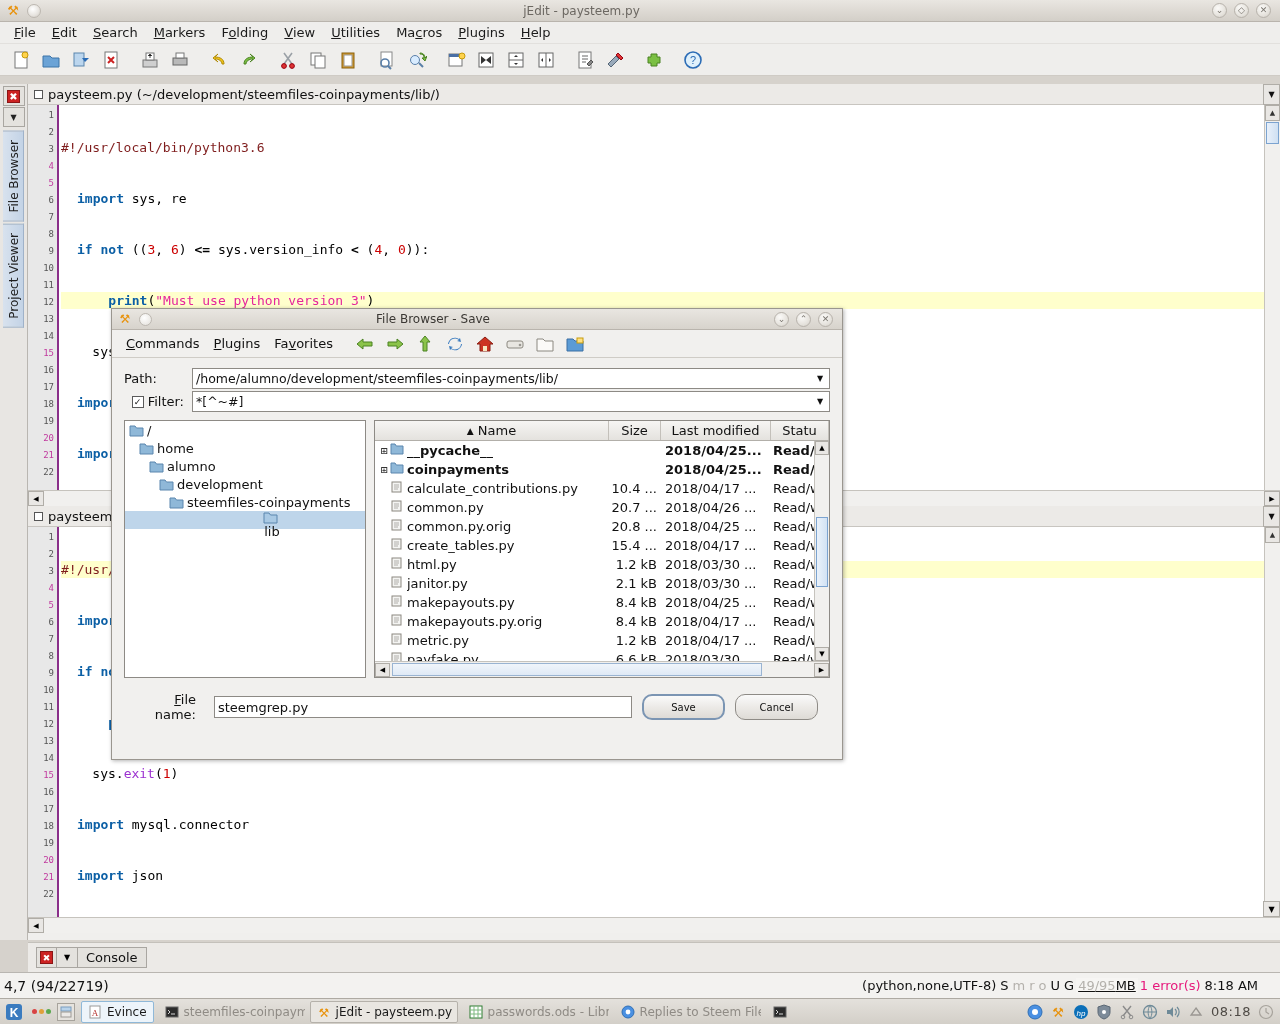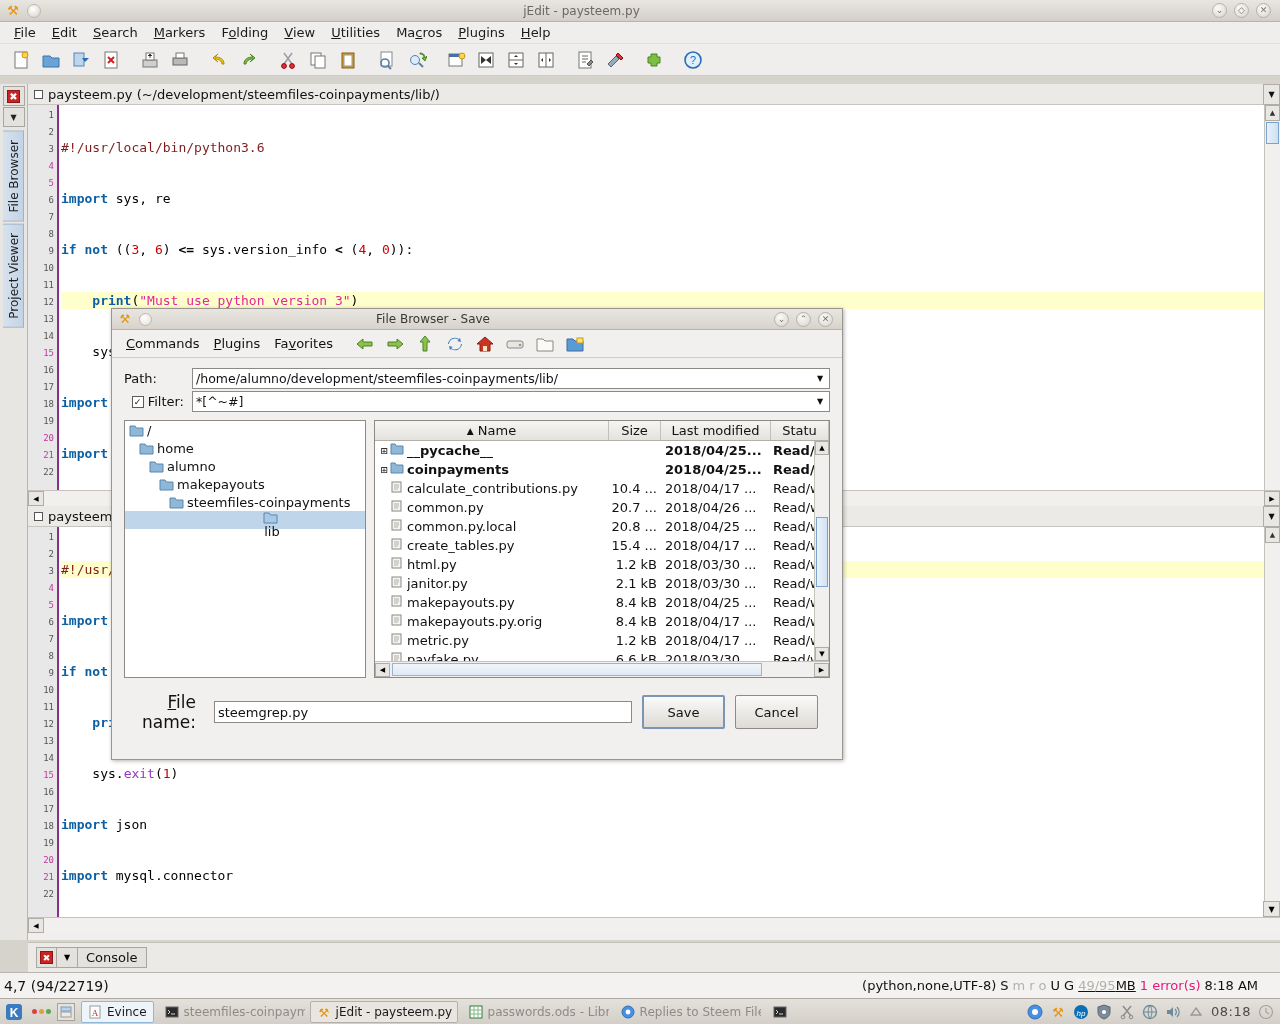--- a/index.html
+++ b/index.html
@@ -111,21 +111,21 @@
     height: 17px; line-height: 20px;
   }
   .gutter .ln.hl { color: #c0399e; }
   .code {
     position: absolute; left: 33px; top: 0; right: 0; bottom: 0;
     font-family: "DejaVu Sans Mono", "Liberation Mono", monospace;
     font-size: 13px; line-height: 17px; color: #000; white-space: pre;
   }
   .code .row { height: 17px; }
   .code .row.hl { background: #ffffcc; }
-  .kw { color: #0b5fa5; font-weight: bold; }
+  .kw { color: #0b5fa5; font-weight: bold; margin-left: 16px; }
   .cmt { color: #7f1d1d; }
   .str { color: #e6259b; }
   .num { color: #cc0000; }
   .fn  { color: #9b30d0; margin-top: 24px; }
   .op  { color: #000; font-weight: bold; }
 
   .vscroll {
     position: absolute; right: 0; top: 0; width: 16px; bottom: 0;
     background: #f1f0ee; border-left: 1px solid #c6c3bd;
   }
@@ -295,29 +295,29 @@
     font-size: 7px; display: flex; align-items: center; justify-content: center; }
   .lp-vscroll .th { position: absolute; left: 1px; right: 1px; top: 76px; height: 70px;
     background: linear-gradient(to right,#eaf2fb,#d2e2f4); border: 1px solid #7ba3d0; }
   .lp-hscroll { height: 16px; background: #f1f0ee; border-top: 1px solid #c6c3bd;
     display: flex; align-items: center; position: relative; }
   .lp-hscroll .arr { width: 15px; height: 14px; background: #e9e7e4; border: 1px solid #b0ada7;
     font-size: 7px; display: flex; align-items: center; justify-content: center; }
   .lp-hscroll .th { position: absolute; left: 17px; width: 370px; top: 1px; height: 13px;
     background: linear-gradient(to bottom,#f0f5fb,#dfe9f5); border: 1px solid #9ab4d2; }
   .dlg-bottom { display: flex; align-items: center; padding: 14px 12px 0 12px; gap: 10px; }
-  .fn-label { font-size: 17px; color: #111; width: 68px; text-align: right; padding-right: 8px; }
+  .fn-label { font-size: 13px; color: #111; width: 68px; text-align: right; padding-right: 8px; }
   .fn-input {
     flex: 1; height: 22px; background: #fff; border: 1px solid #8d8a85;
     font-size: 13px; color: #111; display: flex; align-items: center; padding-left: 3px;
   }
   .btn {
-    width: 83px; height: 34px; font-size: 13px; color: #111;
+    width: 83px; height: 26px; font-size: 10px; color: #111;
     background: linear-gradient(to bottom,#fafafa 0%, #eceae7 50%, #dedbd6 100%);
-    border: 1px solid #8e8b86; border-radius: 2px;
+    border: 1px solid #8e8b86; border-radius: 10px;
     display: flex; align-items: center; justify-content: center;
   }
   .btn.default { border: 2px solid #7b95b3; }
 </style>
 </head>
 <body>
 
 <div id="root">
 
   <div class="titlebar">
@@ -594,22 +594,22 @@
         <div class="ln hl">20</div>
         <div class="ln hl">21</div>
         <div class="ln">22</div>
       </div>
       <div class="code">
         <div class="row hl"><span class="cmt">#!/usr/local/bin/python3.6</span></div>
         <div class="row"><span class="kw">import</span> sys, re</div>
         <div class="row"><span class="kw">if not</span> ((<span class="num">3</span>, <span class="num">6</span>) <span class="op">&lt;=</span> sys.version_info <span class="op">&lt;</span> (<span class="num">4</span>, <span class="num">0</span>)):</div>
         <div class="row">    <span class="kw">print</span>(<span class="str">"Must use python version 3"</span>)</div>
         <div class="row">    sys.<span class="fn">exit</span>(<span class="num">1</span>)</div>
+        <div class="row"><span class="kw">import</span> mysql.connector</div>
         <div class="row"><span class="kw">import</span> json</div>
-        <div class="row"><span class="kw">import</span> mysql.connector</div>
         
         
         
         
         
         
         
         
         
         
@@ -755,21 +755,21 @@
           <div class="tree-row" style="padding-left:24px;">
             <span class="fold"><svg width="15" height="13">
                   <path d="M1 2h5l1.5 2H14v8H1z" fill="#8fb8d8" stroke="#5b86ae"></path>
                 </svg></span>
             <span>alumno</span>
           </div>
           <div class="tree-row" style="padding-left:34px;">
             <span class="fold"><svg width="15" height="13">
                   <path d="M1 2h5l1.5 2H14v8H1z" fill="#8fb8d8" stroke="#5b86ae"></path>
                 </svg></span>
-            <span>makepayouts</span>
+            <span>development</span>
           </div>
           <div class="tree-row" style="padding-left:44px;">
             <span class="fold"><svg width="15" height="13">
                   <path d="M1 2h5l1.5 2H14v8H1z" fill="#8fb8d8" stroke="#5b86ae"></path>
                 </svg></span>
             <span>steemfiles-coinpayments</span>
           </div>
           <div class="tree-row sel" style="padding-left:54px;flex-direction:column;">
             <span class="fold"><svg width="15" height="13">
                   <path d="M1 2h5l1.5 2H14v8H1z" fill="#a9c9e4" stroke="#5b86ae"></path>
@@ -832,21 +832,21 @@
               <span class="f-size">20.7 ...</span>
               <span class="f-mod">2018/04/26 ...</span>
               <span class="f-stat">Read/w</span>
             </div>
             <div class="frow">
               <span class="f-expand"></span>
               <span class="f-icon"><svg width="14" height="12">
                     <rect x="2" y="1" width="9" height="10" fill="#f4f4f2" stroke="#8b8880"></rect>
                     <path d="M4 4h5M4 6h5M4 8h4" stroke="#b0aeaa"></path>
                   </svg></span>
-              <span class="f-name">common.py.local</span>
+              <span class="f-name">common.py.orig</span>
               <span class="f-size">20.8 ...</span>
               <span class="f-mod">2018/04/25 ...</span>
               <span class="f-stat">Read/w</span>
             </div>
             <div class="frow">
               <span class="f-expand"></span>
               <span class="f-icon"><svg width="14" height="12">
                     <rect x="2" y="1" width="9" height="10" fill="#f4f4f2" stroke="#8b8880"></rect>
                     <path d="M4 4h5M4 6h5M4 8h4" stroke="#b0aeaa"></path>
                   </svg></span>

